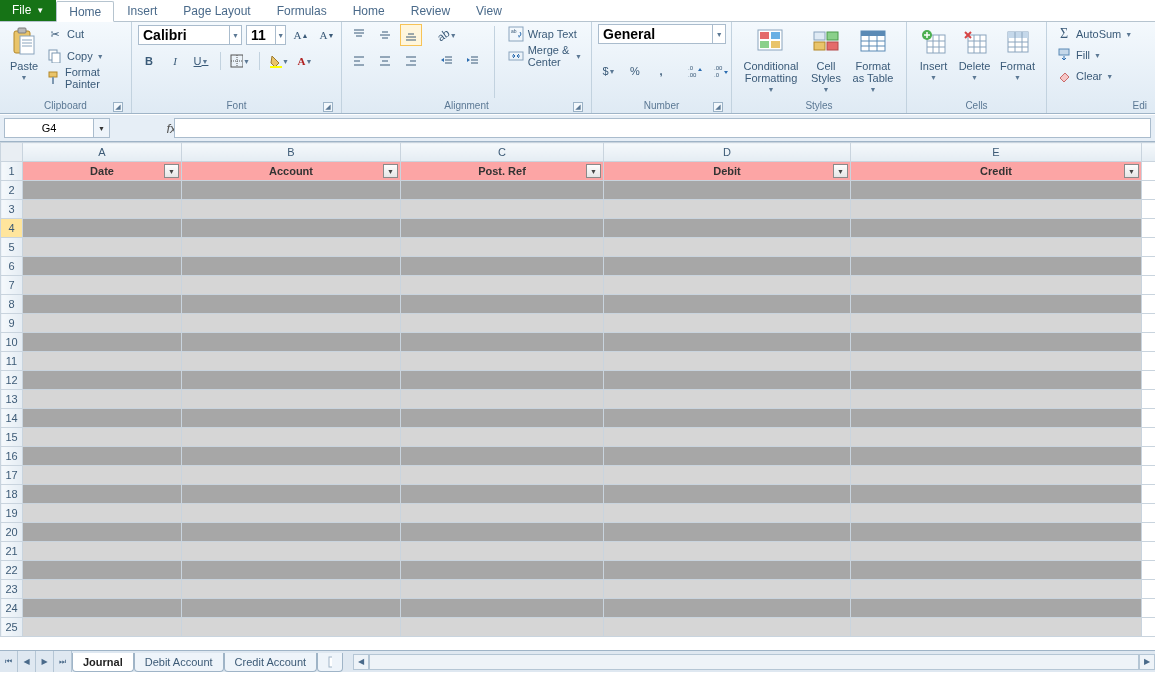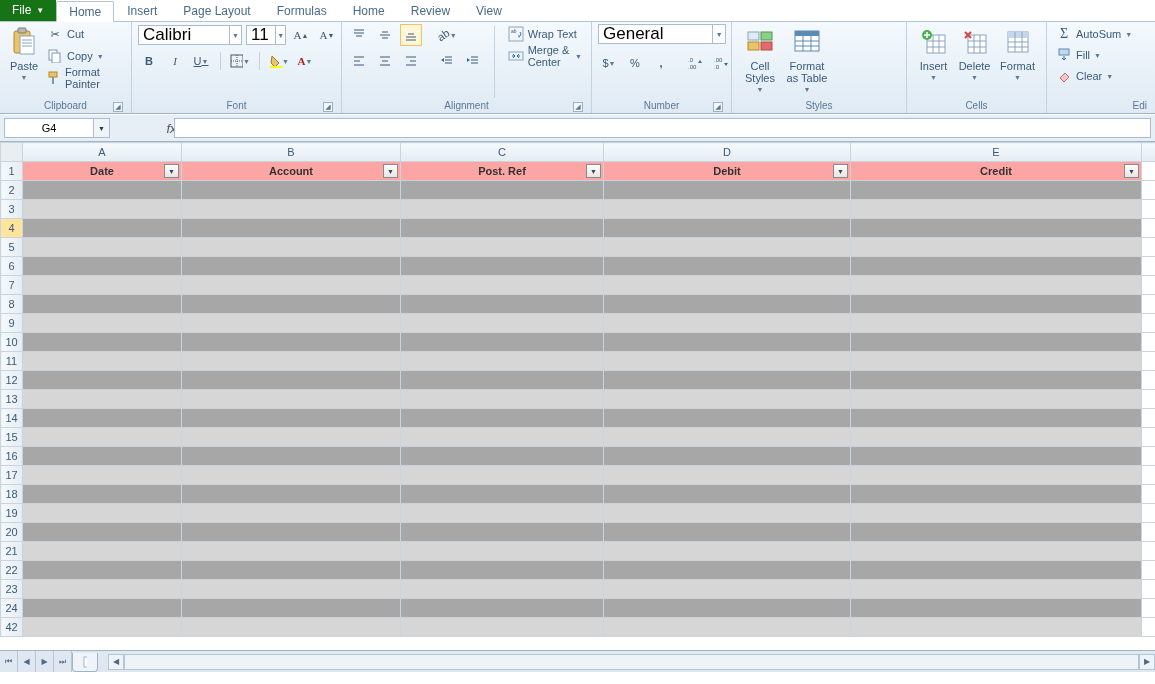--- a/index.html
+++ b/index.html
@@ -20,21 +20,21 @@
   .group-label .dlg { position:absolute; right:2px; bottom:1px; width:10px; height:10px; border:1px solid #9bb2c6; font-size:7px; display:flex; align-items:center; justify-content:center; color:#5b7894; cursor:pointer; background:#f3f8fc; }
   .col { display:flex; flex-direction:column; gap:2px; justify-content:flex-start; }
   .row { display:flex; align-items:center; gap:4px; }
   .btn-lg { display:flex; flex-direction:column; align-items:center; justify-content:center; width:50px; padding:2px; color:#3a5a78; cursor:pointer; gap:2px; text-align:center; line-height:1.1; }
   .btn-lg .ic { width:32px; height:32px; display:flex; align-items:center; justify-content:center; }
   .mini { display:flex; align-items:center; gap:4px; font-size:11px; color:#3a5a78; cursor:pointer; height:20px; padding:0 3px; }
   .mini .ic { width:16px; height:16px; display:flex; align-items:center; justify-content:center; }
   .sep-v { width:1px; background:#c2d2df; align-self:stretch; margin:2px 4px; }
   .square-btn { width:22px; height:22px; border:1px solid transparent; display:flex; align-items:center; justify-content:center; cursor:pointer; color:#3a5a78; font-size:11px; }
   .combo { display:flex; align-items:center; border:1px solid #aabccd; background:#fff; height:20px; font-size:11px; }
-  .combo input { border:none; outline:none; padding:0 4px; height:18px; font-size:17px; width:100%; }
+  .combo input { border:none; outline:none; padding:0 4px; height:18px; font-size:14px; width:100%;font-weight:bold; }
   .combo .dd { width:14px; height:18px; border-left:1px solid #aabccd; display:flex; align-items:center; justify-content:center; font-size:7px; color:#5b7894; cursor:pointer; }
   .tri { font-size:7px; color:#5b7894; }
 
   
   .fbar-area { background:#e6eef6; border-top:1px solid #fff; border-bottom:1px solid #9fb4c7; padding:3px 4px; display:flex; flex-direction:column; gap:2px; }
   .fbar-row { display:flex; gap:0; }
   .namebox { display:flex; align-items:center; width:120px; }
   .namebox input { width:90px; height:20px; border:1px solid #aabccd; background:#fff; padding:0 6px; font-size:11px; text-align:center; }
   .namebox .dd { width:16px; height:20px; border:1px solid #aabccd; border-left:none; background:#eef4fa; display:flex; align-items:center; justify-content:center; font-size:7px; cursor:pointer; }
   .fbar-gutter { width:50px; display:flex; align-items:center; justify-content:center; gap:6px; }
@@ -277,21 +277,21 @@
             </span>
           <span>Merge &amp; Center</span>
           <span class="tri">▼</span>
         </div>
       </div>
     </div>
     <div class="group-label"><span>Alignment</span><span class="dlg">◢</span></div>
   </div>
 
   <div class="group" style="width:140px;">
-    <div class="group-body col" style="gap:8px;width:100%;">
+    <div class="group-body col" style="gap:16px;width:100%;">
       <div class="combo" style="width:128px;">
         <input value="General" style="">
         <span class="dd">▼</span>
       </div>
       <div class="row">
         <div class="square-btn">
             <span>$</span>
             <span class="tri"> ▼</span>
           </div>
         <div class="square-btn">%</div>
@@ -311,20 +311,33 @@
               <path d="M12 10 L10 7 L14 7 Z" fill="#2b6cb0"></path>
             </svg>
           </div>
       </div>
     </div>
     <div class="group-label"><span>Number</span><span class="dlg">◢</span></div>
   </div>
 
   <div class="group" style="width:175px;">
     <div class="group-body">
+      <div class="btn-lg" style="width:66px;">
+        <span class="ic">
+            <svg width="30" height="28">
+              <rect x="2" y="2" width="24" height="20" fill="#fff" stroke="#8aa4bd"></rect>
+              <rect x="4" y="4" width="9" height="7" fill="#e46a6a"></rect>
+              <rect x="15" y="4" width="9" height="7" fill="#6ab0e4"></rect>
+              <rect x="4" y="13" width="9" height="7" fill="#8ad08a"></rect>
+              <rect x="15" y="13" width="9" height="7" fill="#e9c46a"></rect>
+            </svg>
+          </span>
+        <span>Conditional Formatting</span>
+          <span class="tri">▼</span>
+      </div>
       <div class="btn-lg" style="width:44px;">
         <span class="ic">
             <svg width="28" height="26">
               <rect x="2" y="3" width="11" height="8" fill="#dfeaf4" stroke="#8aa4bd"></rect>
               <rect x="15" y="3" width="11" height="8" fill="#8ad08a" stroke="#4a9a4a"></rect>
               <rect x="2" y="13" width="11" height="8" fill="#e9c46a" stroke="#b38728"></rect>
               <rect x="15" y="13" width="11" height="8" fill="#e46a6a" stroke="#b34a4a"></rect>
             </svg>
           </span>
         <span>Cell Styles</span>
@@ -674,36 +687,41 @@
         <tr>
           <th class="rowh">24</th>
           <td class="cell band-dark"></td>
           <td class="cell band-dark"></td>
           <td class="cell band-dark"></td>
           <td class="cell band-dark"></td>
           <td class="cell band-dark"></td>
           <td class="cell"></td>
         </tr>
         <tr>
-          <th class="rowh">42</th>
+          <th class="rowh">25</th>
           <td class="cell band-light"></td>
           <td class="cell band-light"></td>
           <td class="cell band-light"></td>
           <td class="cell band-light"></td>
           <td class="cell band-light"></td>
           <td class="cell"></td>
         </tr>
       </tbody>
     </table>
 
   <div class="sheetbar">
     <div class="navbtn">⏮</div>
     <div class="navbtn">◀</div>
     <div class="navbtn">▶</div>
     <div class="navbtn">⏭</div>
+    <div id="stabs" style="display:flex;">
+        <div class="stab active">Journal</div>
+        <div class="stab">Debit Account</div>
+        <div class="stab">Credit Account</div>
+      </div>
     <div class="stab add">
       <svg width="14" height="12">
           <rect x="1" y="1" width="10" height="10" fill="#fff" stroke="#9fb4c7"></rect>
           <circle cx="11" cy="9" r="3" fill="#f2b84b"></circle>
         </svg>
     </div>
     <div class="hscroll">
       <div class="arrow">◀</div>
       <div class="track"></div>
       <div class="arrow">▶</div>

